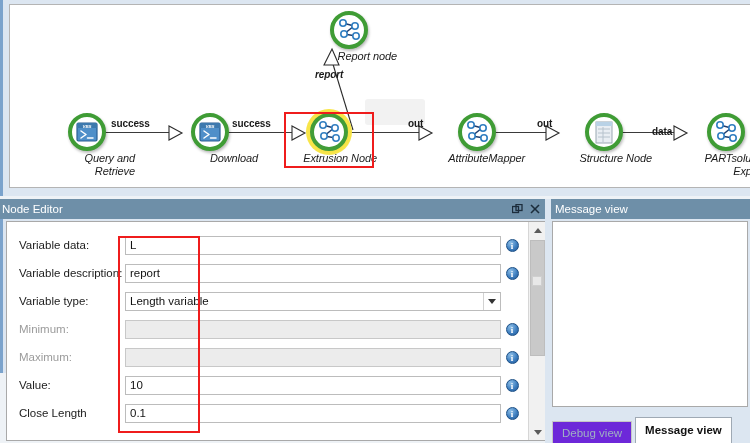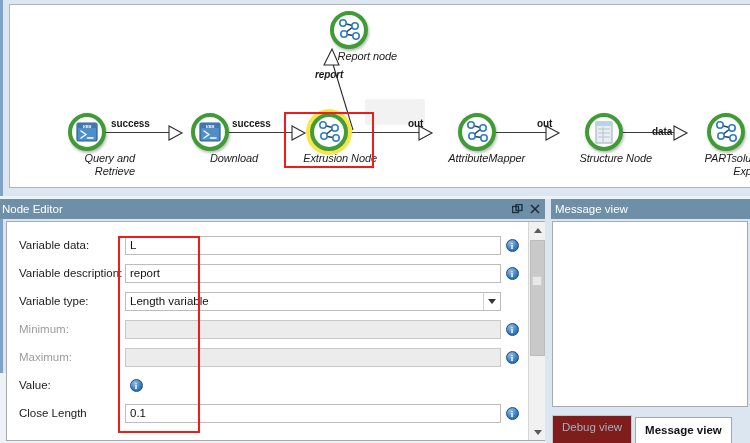--- a/index.html
+++ b/index.html
@@ -276,26 +276,26 @@
     border: 1px solid #a9a9a9;
   }
   .tabstrip {
     position: absolute;
     left: 4px; bottom: 0;
     width: 196px; height: 28px;
     display: flex;
     align-items: flex-end;
   }
   .tab {
-    height: 28px;
+    height: 22px;
     line-height: 22px;
     padding: 0 9px;
     font-size: 11.5px;
     border: 1px solid #c6c6c6;
-    background: #7f1d1d;
+    background: #6d28d9;
     color: #9fb0c2;
     margin-right: 3px;
     border-bottom: none;
   }
   .tab.active {
     background: #ffffff;
     color: #111111;
     font-weight: bold;
     height: 26px;
     line-height: 25px;
@@ -522,20 +522,21 @@
         <div class="form-row">
           <div class="form-label disabled">Maximum:</div>
           <div class="form-input disabled"></div>
           <div class="info-icon">
               <span class="info-dot">i</span>
             </div>
         </div>
 
         <div class="form-row">
           <div class="form-label">Value:</div>
+          <div class="form-input">10</div>
           <div class="info-icon">
               <span class="info-dot">i</span>
             </div>
         </div>
 
         <div class="form-row">
           <div class="form-label">Close Length</div>
           <div class="form-input">0.1</div>
           <div class="info-icon">
               <span class="info-dot">i</span>

